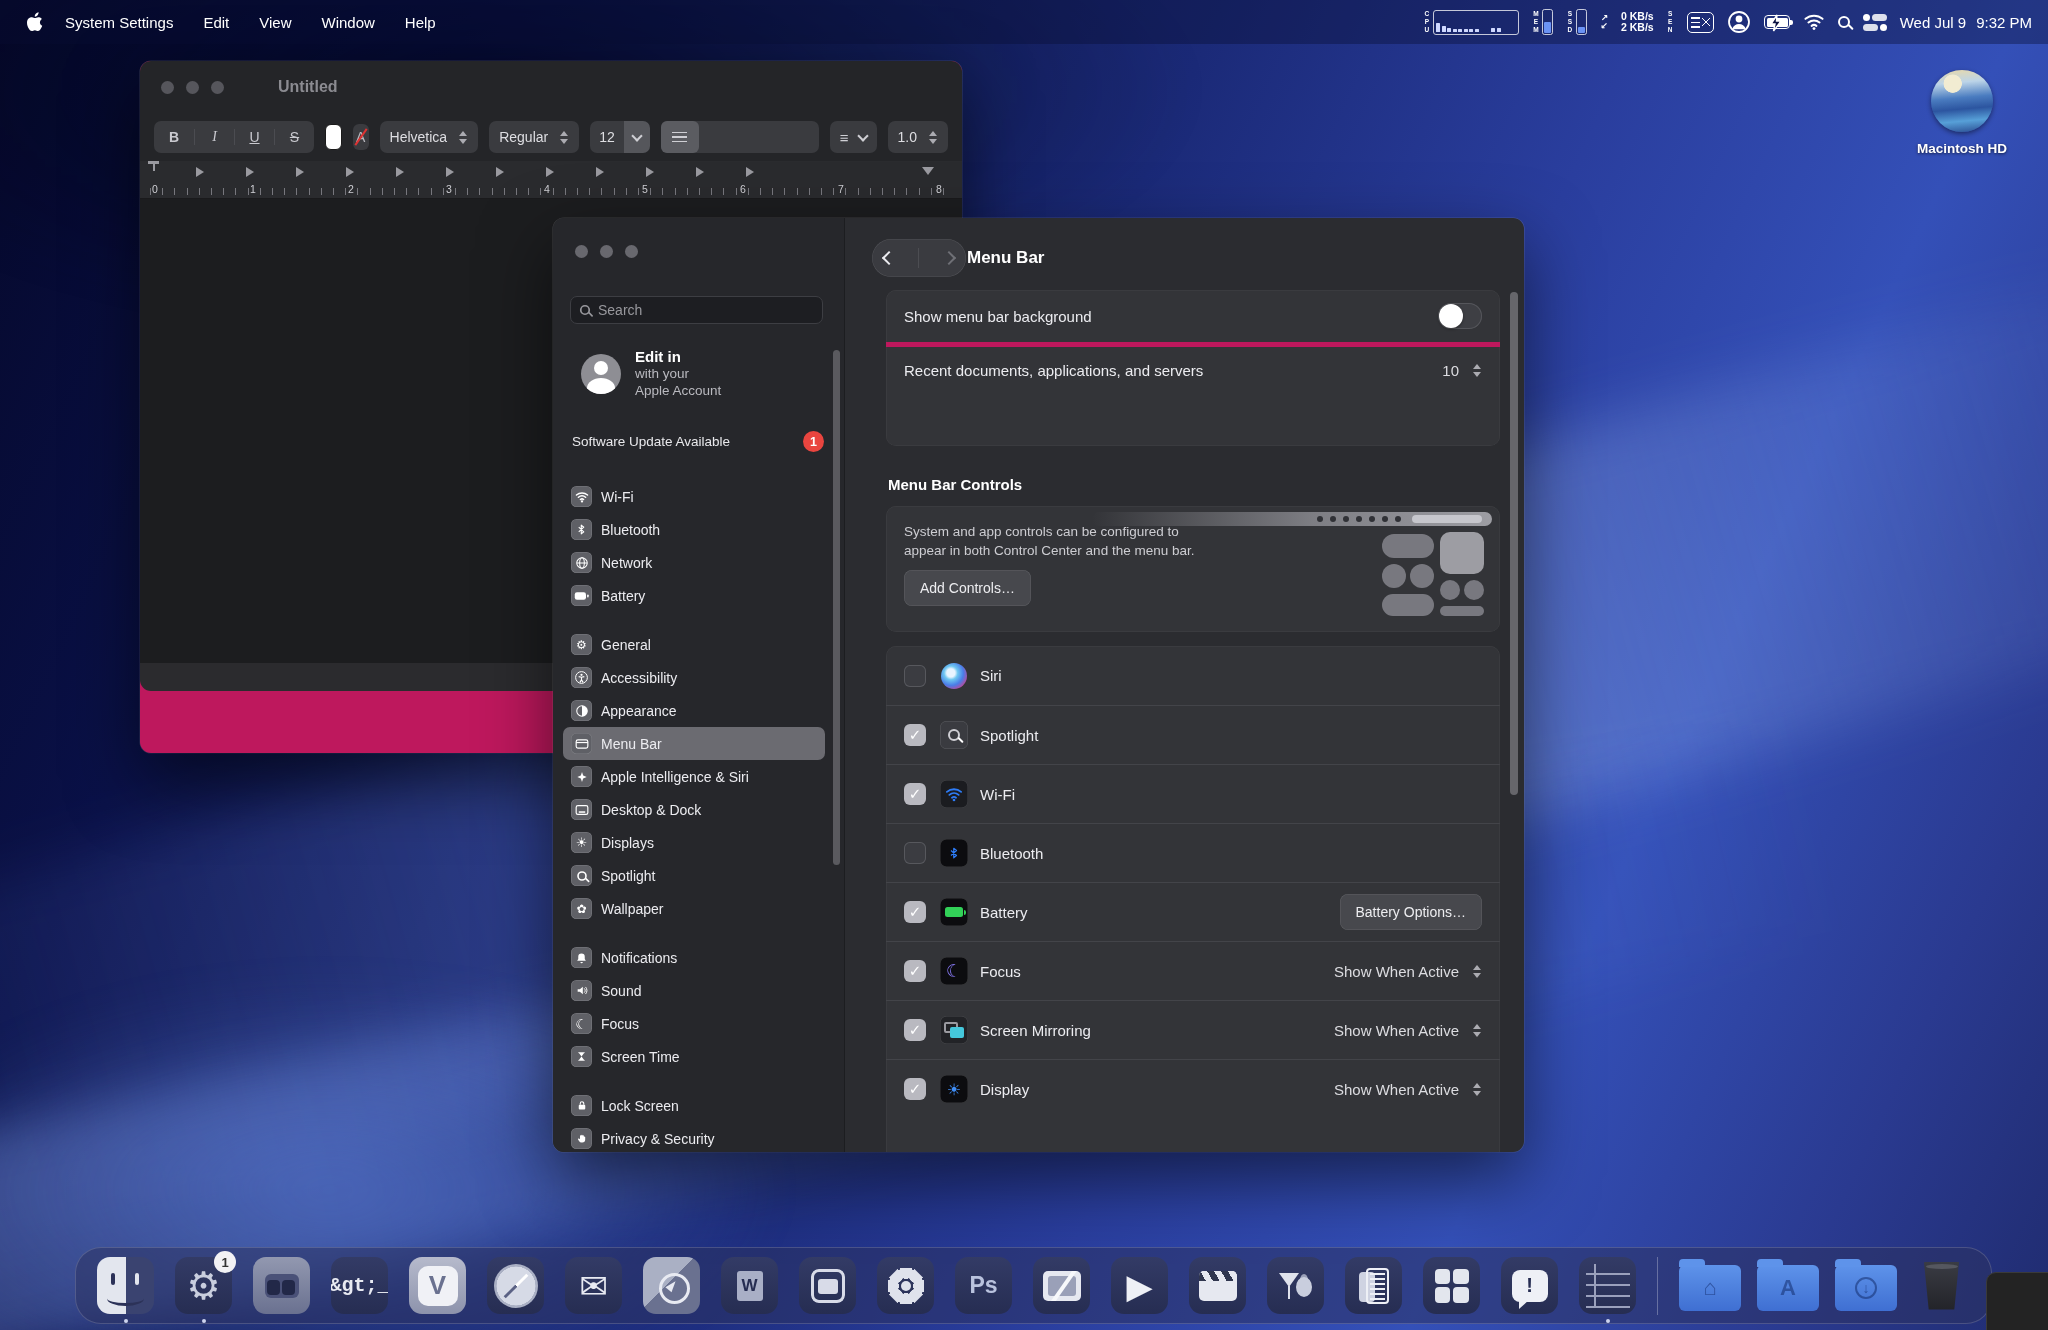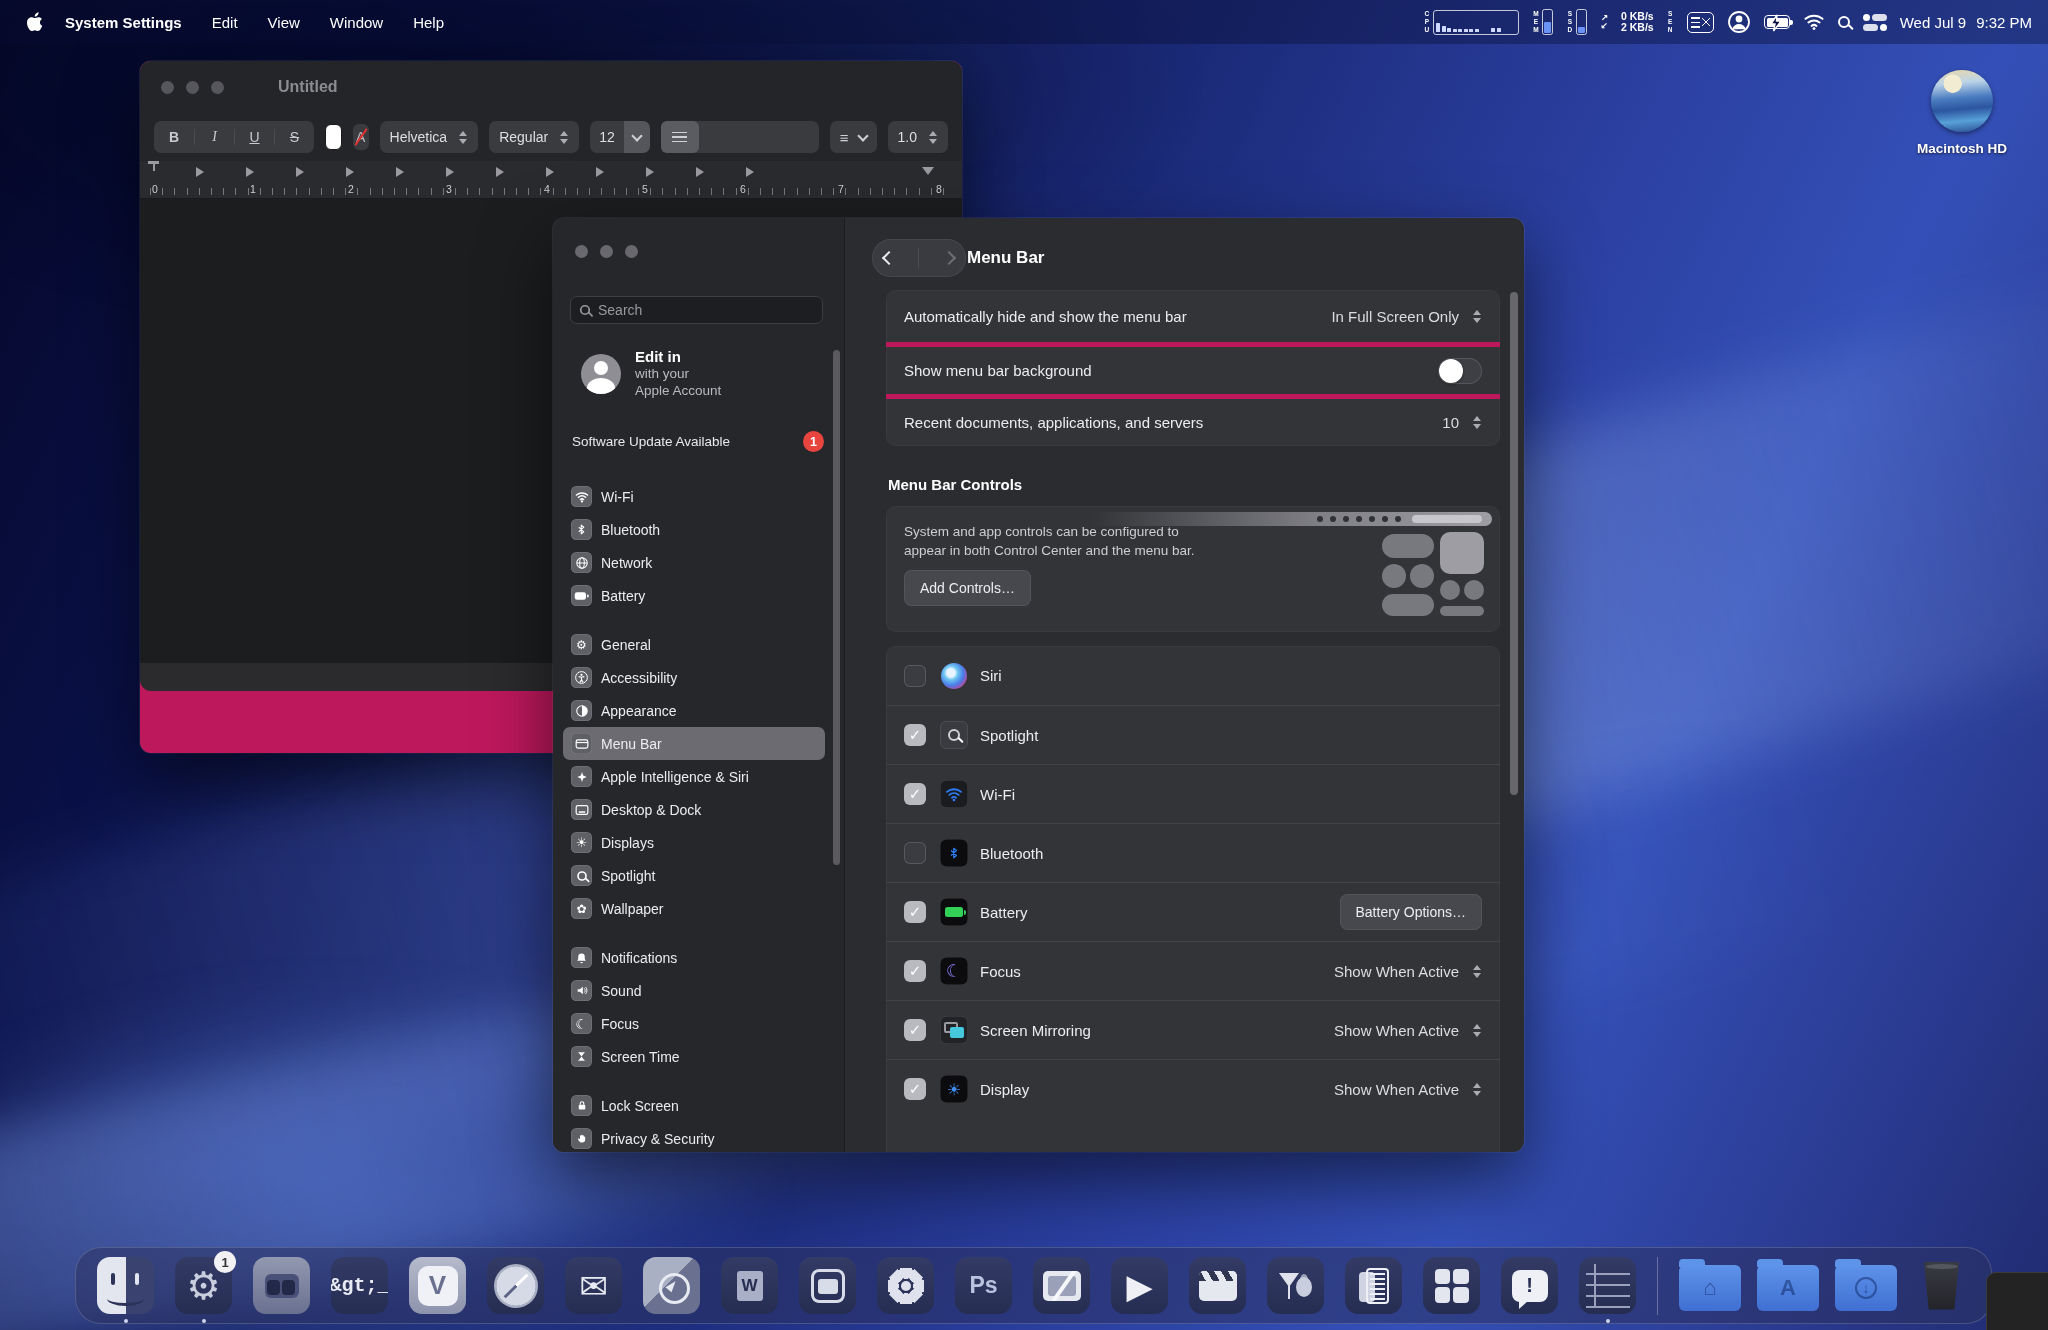--- a/index.html
+++ b/index.html
@@ -11,21 +11,21 @@
 background:linear-gradient(90deg,transparent,rgba(120,150,255,.28) 40%,rgba(175,205,255,.35) 62%,transparent);filter:blur(28px)}
 .s2{width:2400px;height:220px;top:900px;left:-200px;transform:rotate(-13deg);
 background:linear-gradient(90deg,rgba(150,180,255,.30),rgba(120,160,250,.18) 50%,transparent 85%);filter:blur(24px)}
 .s3{width:1400px;height:500px;top:-160px;left:-200px;background:radial-gradient(closest-side,rgba(0,2,22,.55),transparent);filter:blur(10px)}
 .s4{width:900px;height:420px;top:980px;left:-120px;background:radial-gradient(closest-side,rgba(100,140,240,.45),transparent);filter:blur(20px)}
 
 
 #menubar{position:absolute;top:0;left:0;right:0;height:44px;z-index:60;display:flex;align-items:center;
 color:#fff;background:rgba(8,12,50,.38);font-size:15px}
 #menubar .apple{margin-left:26px;display:flex;align-items:center}
-#menubar .appname{font-weight:700;margin-left:22px}
+#menubar .appname{font-weight:400;margin-left:22px}
 #menubar .mi{margin-left:30px;font-weight:400}
 .mb-right{margin-left:auto;margin-right:16px;display:flex;align-items:center;gap:13px}
 .vtxt{writing-mode:vertical-rl;text-orientation:upright;font-size:6.5px;line-height:7px;font-weight:700;letter-spacing:1px}
 .cpu-box{width:86px;height:25px;border:1px solid rgba(255,255,255,.75);border-radius:3px;display:flex;align-items:flex-end;padding:2px;gap:1.5px}
 .cpu-box i{display:block;width:4px;background:#cfd8ff;border-radius:.5px}
 .gauge{width:11px;height:26px;border:1px solid rgba(255,255,255,.75);border-radius:2.5px;position:relative;overflow:hidden}
 .gauge i{position:absolute;left:1px;right:1px;bottom:1px;background:#6b93f5;border-radius:1px}
 .netarr{display:flex;flex-direction:column;font-size:9px;line-height:8px;font-weight:700}
 .speeds{display:flex;flex-direction:column;align-items:flex-end;font-size:10.5px;line-height:11.5px;font-weight:600}
 .panel-ic{width:27px;height:21px;border:1.6px solid #fff;border-radius:5px;position:relative}
@@ -610,25 +610,20 @@
   <div class="mainpane">
     <div class="navpill">
       <span class="chevL"></span>
       <span class="sep"></span>
       <span class="chevR"></span>
     </div>
     <div class="pane-title">Menu Bar</div>
 
     <div class="group" style="top:72px;height:156px">
       <div class="grow">
-        <span class="lab">Automatically hide and show the menu bar</span>
-        <span class="val">In Full Screen Only</span>
-        <span class="stepper"></span>
-      </div>
-      <div class="grow">
         <span class="lab">Show menu bar background</span>
         <span class="toggle">
             <i></i>
           </span>
       </div>
       <div class="grow">
         <span class="lab">Recent documents, applications, and servers</span>
         <span class="val">10</span>
         <span class="stepper"></span>
       </div>

